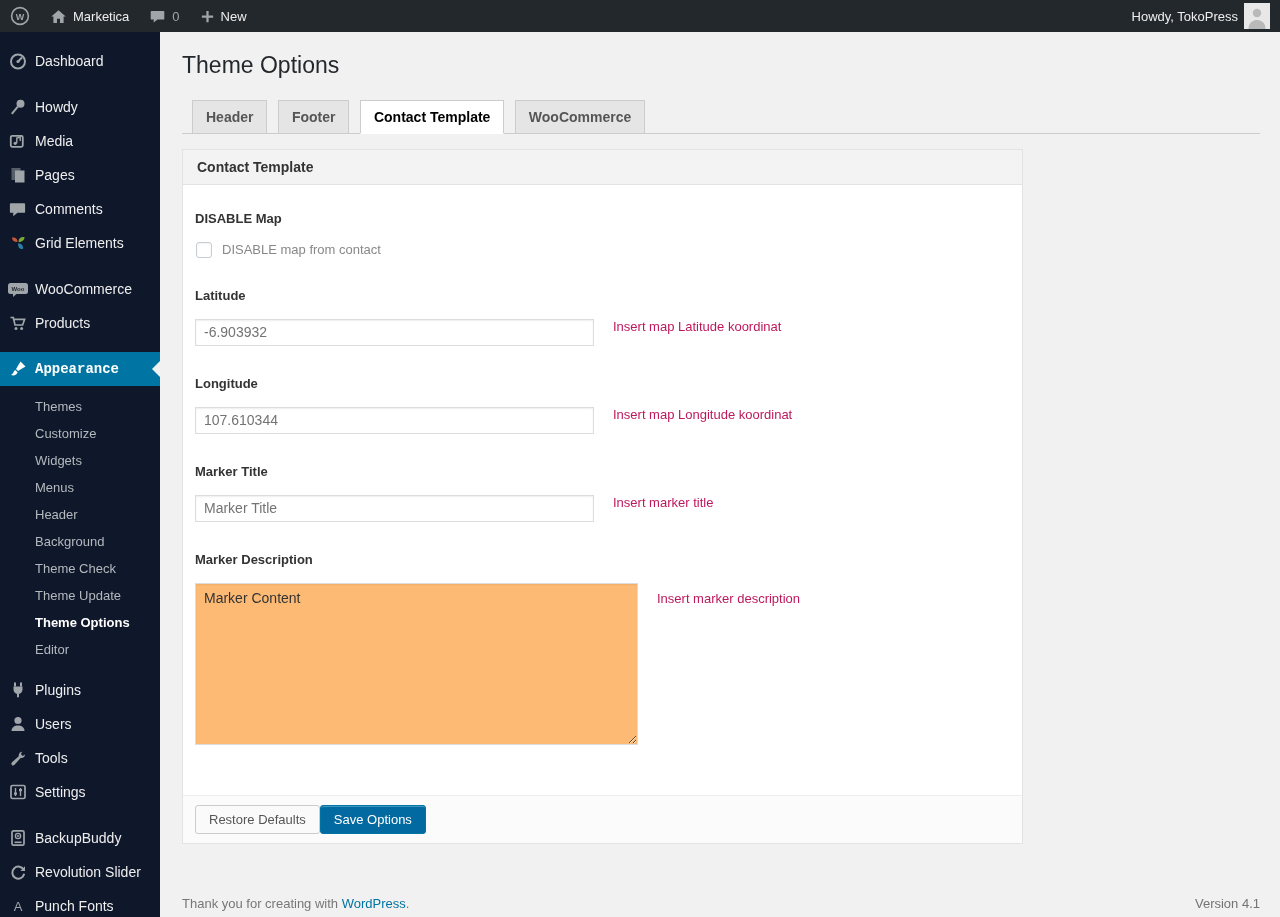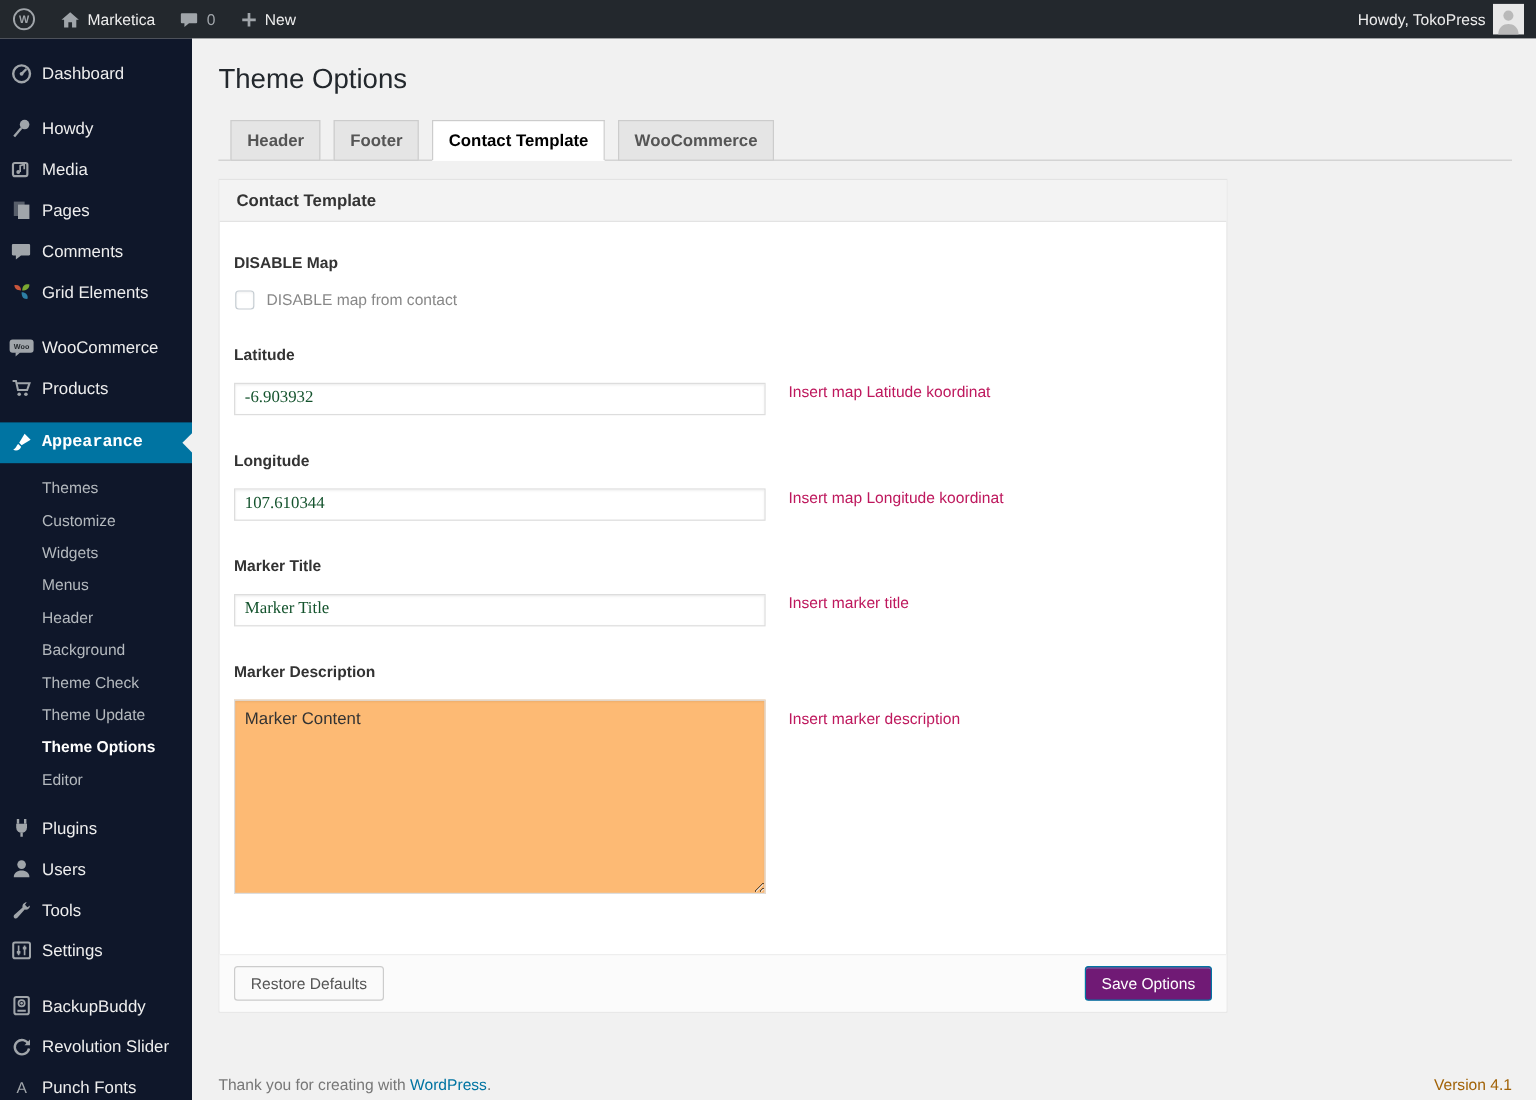--- a/index.html
+++ b/index.html
@@ -46,44 +46,44 @@
   .panel { width:841px; margin-top:15px; background:#fff; border:1px solid #e3e3e3; }
   .panel-header { background:#f3f3f3; border-bottom:1px solid #e3e3e3;
     padding:9px 14px; font-size:14px; font-weight:bold; color:#333; }
   .panel-body { padding:26px 12px 50px; }
   .field { margin-bottom:30px; }
   .field:last-child { margin-bottom:0; }
   .field-label { font-size:13px; font-weight:bold; color:#333; margin-bottom:16px; }
   .control-row { display:flex; }
   .control-row.top { align-items:flex-start; }
   .control-row.top .hint { padding-top:8px; }
-  input.text { width:443px; height:27px; border:1px solid #ddd; background:#fff;
-    padding:3px 8px; font-size:14px; color:#14532d; font-family:Liberation Serif, serif;
+  input.text { width:399px; height:27px; border:1px solid #ddd; background:#fff;
+    padding:3px 8px; font-size:14px; color:#737373; font-family:Liberation Sans, sans-serif;
     box-shadow:inset 0 1px 2px rgba(0,0,0,.07); }
   textarea.area { width:443px; height:162px; border:1px solid #ddd; background:#fdba74;
     padding:6px 8px; font-size:14px; color:#333; font-family:inherit; resize:both;
     box-shadow:inset 0 1px 2px rgba(0,0,0,.07); }
   .hint { margin-left:19px; font-size:13px; color:#be185d; }
   input.cb { appearance:none; -webkit-appearance:none; width:16px; height:16px;
     border:1px solid #c5ccd2; border-radius:3px; background:#fff; margin:0 10px 0 1px;
     box-shadow:inset 0 1px 2px rgba(0,0,0,.05); cursor:pointer; }
   .checkbox-label { color:#888; font-size:13px; }
-  .panel-footer { display:flex; justify-content:space-between; align-items:center;
+  .panel-footer { display:flex; justify-content:flex-start; align-items:center;
     padding:9px 12px; background:#fbfbfb; border-top:1px solid #eee; }
   .btn { font-size:13px; border-radius:3px; padding:6px 13px; cursor:pointer;
     font-family:inherit; line-height:1.2; }
   .btn-secondary { background:#fafafa; border:1px solid #ccc; color:#555; }
-  .btn-primary { background:#701a75; border:1px solid #0074a2; color:#fff;
+  .btn-primary { background:#0369a1; border:1px solid #0074a2; color:#fff;
     box-shadow:inset 0 1px 0 rgba(120,200,230,.5); }
 
   .page-footer { width:1078px; display:flex; justify-content:space-between;
     margin-top:52px; font-size:13px; color:#777; }
   .thanks { }
   .thanks .wp-link { color:#0074a2; cursor:pointer; text-decoration:none; }
-  .version { color:#a16207; }
+  .version { color:#737373; }
 </style>
 </head>
 <body>
 
 <div id="adminbar">
   <div class="ab-side">
     <a class="ab-item">
       <span class="ab-icon">
         <svg width="20" height="20" viewBox="0 0 20 20">
             <circle cx="10" cy="10" r="8.4" fill="none" stroke="currentColor" stroke-width="1.6"></circle>

